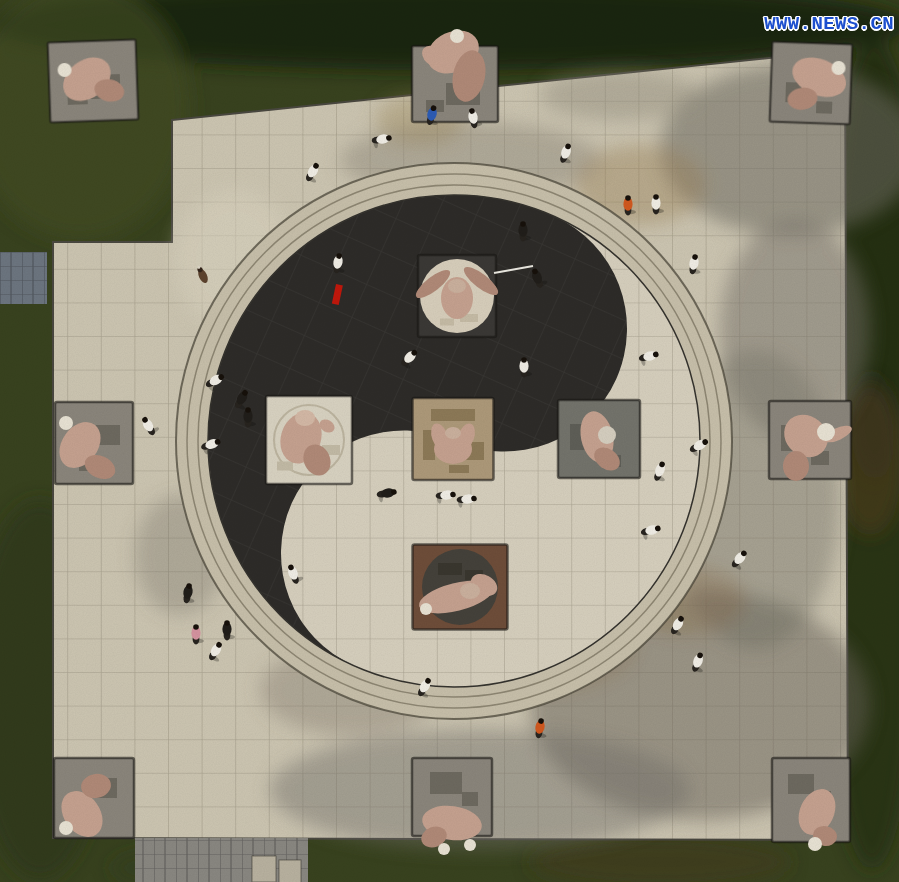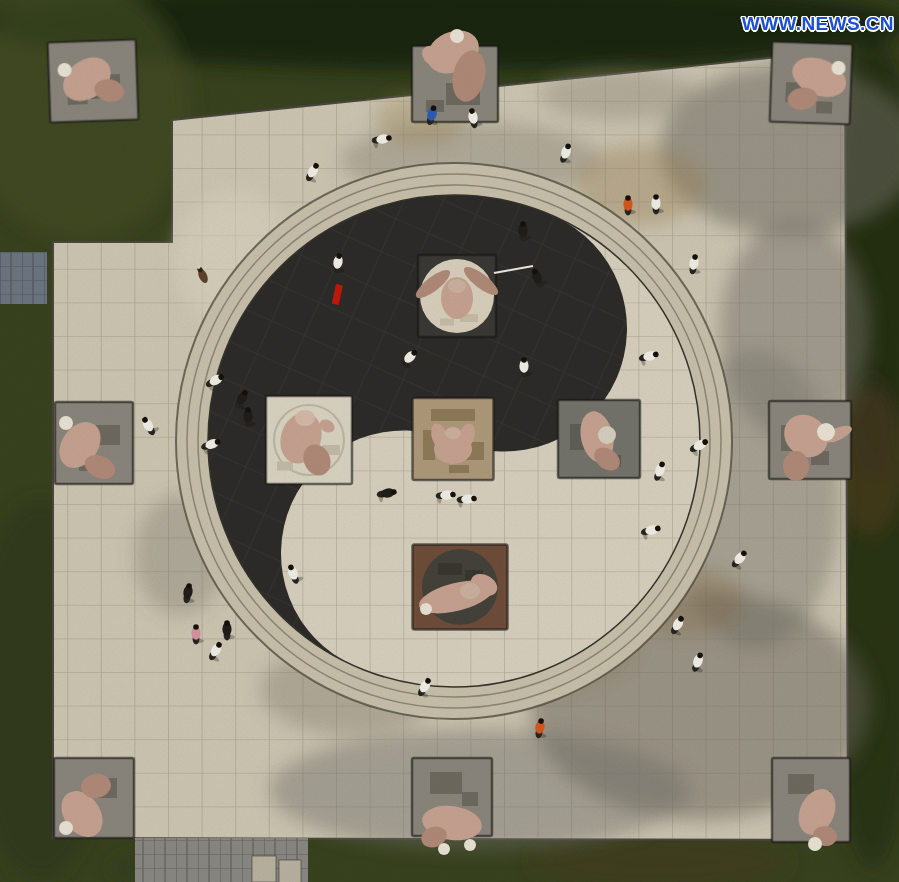--- a/index.html
+++ b/index.html
@@ -1,21 +1,21 @@
 <!DOCTYPE html>
 <html style="--wm: #1d4fce;"><head>
 <meta charset="utf-8">
 <style>
   html,body{margin:0;padding:0;background:#20290f;}
   #stage{position:relative;width:899px;height:882px;overflow:hidden;
          font-family:"Liberation Sans",sans-serif;}
   #stage svg{position:absolute;left:0;top:0;}
   .watermark{
     position:absolute;top:13px;right:5px;
-    font-family:Liberation Sans, sans-serif;
+    font-family:Liberation Mono, monospace;
     font-size:19px;font-weight:800;letter-spacing:.4px;
     color:var(--wm,#1d4fce);
     text-shadow:-1.5px 0 #fff,1.5px 0 #fff,0 -1.5px #fff,0 1.5px #fff,
                 -1px -1px #fff,1px 1px #fff,-1px 1px #fff,1px -1px #fff;
     user-select:none;
     text-align:center;
   }
 </style>
 </head>
 <body>

